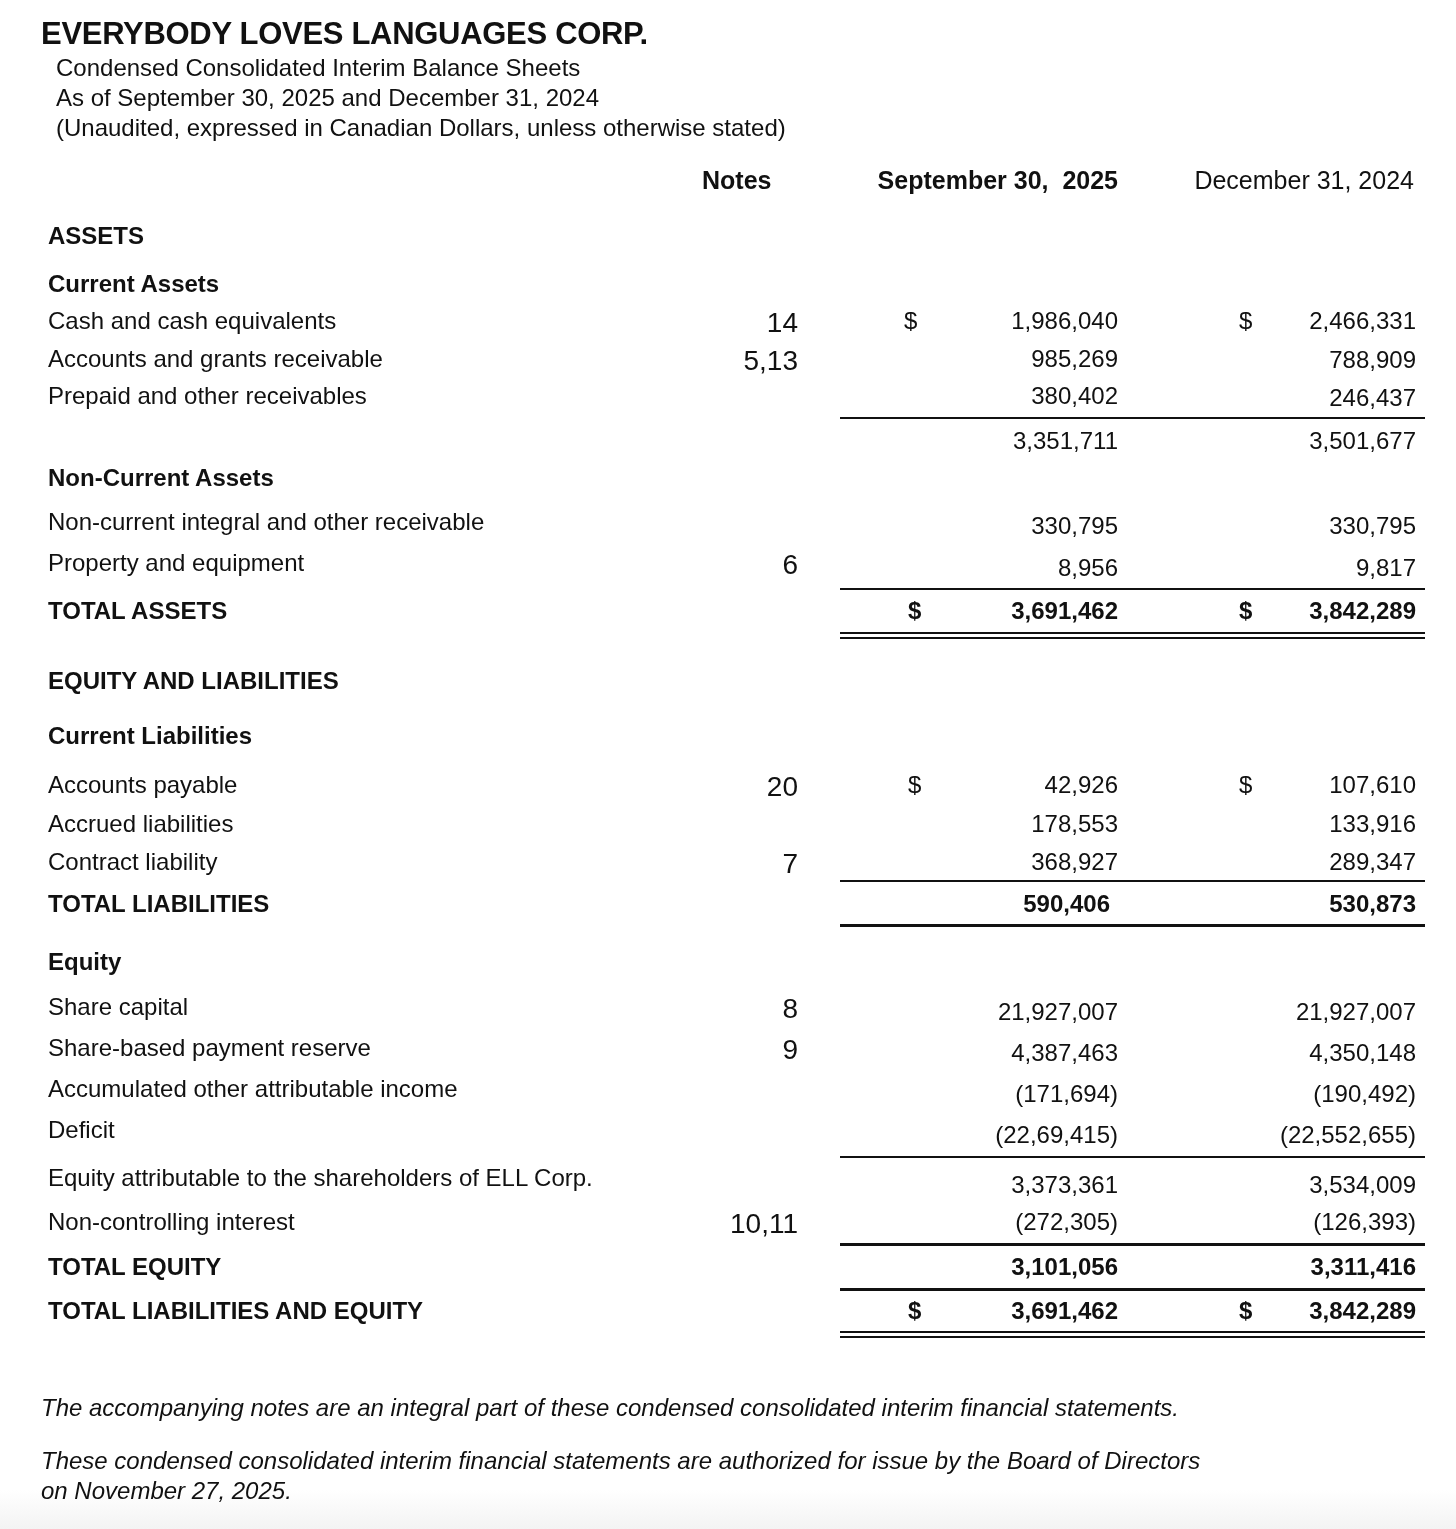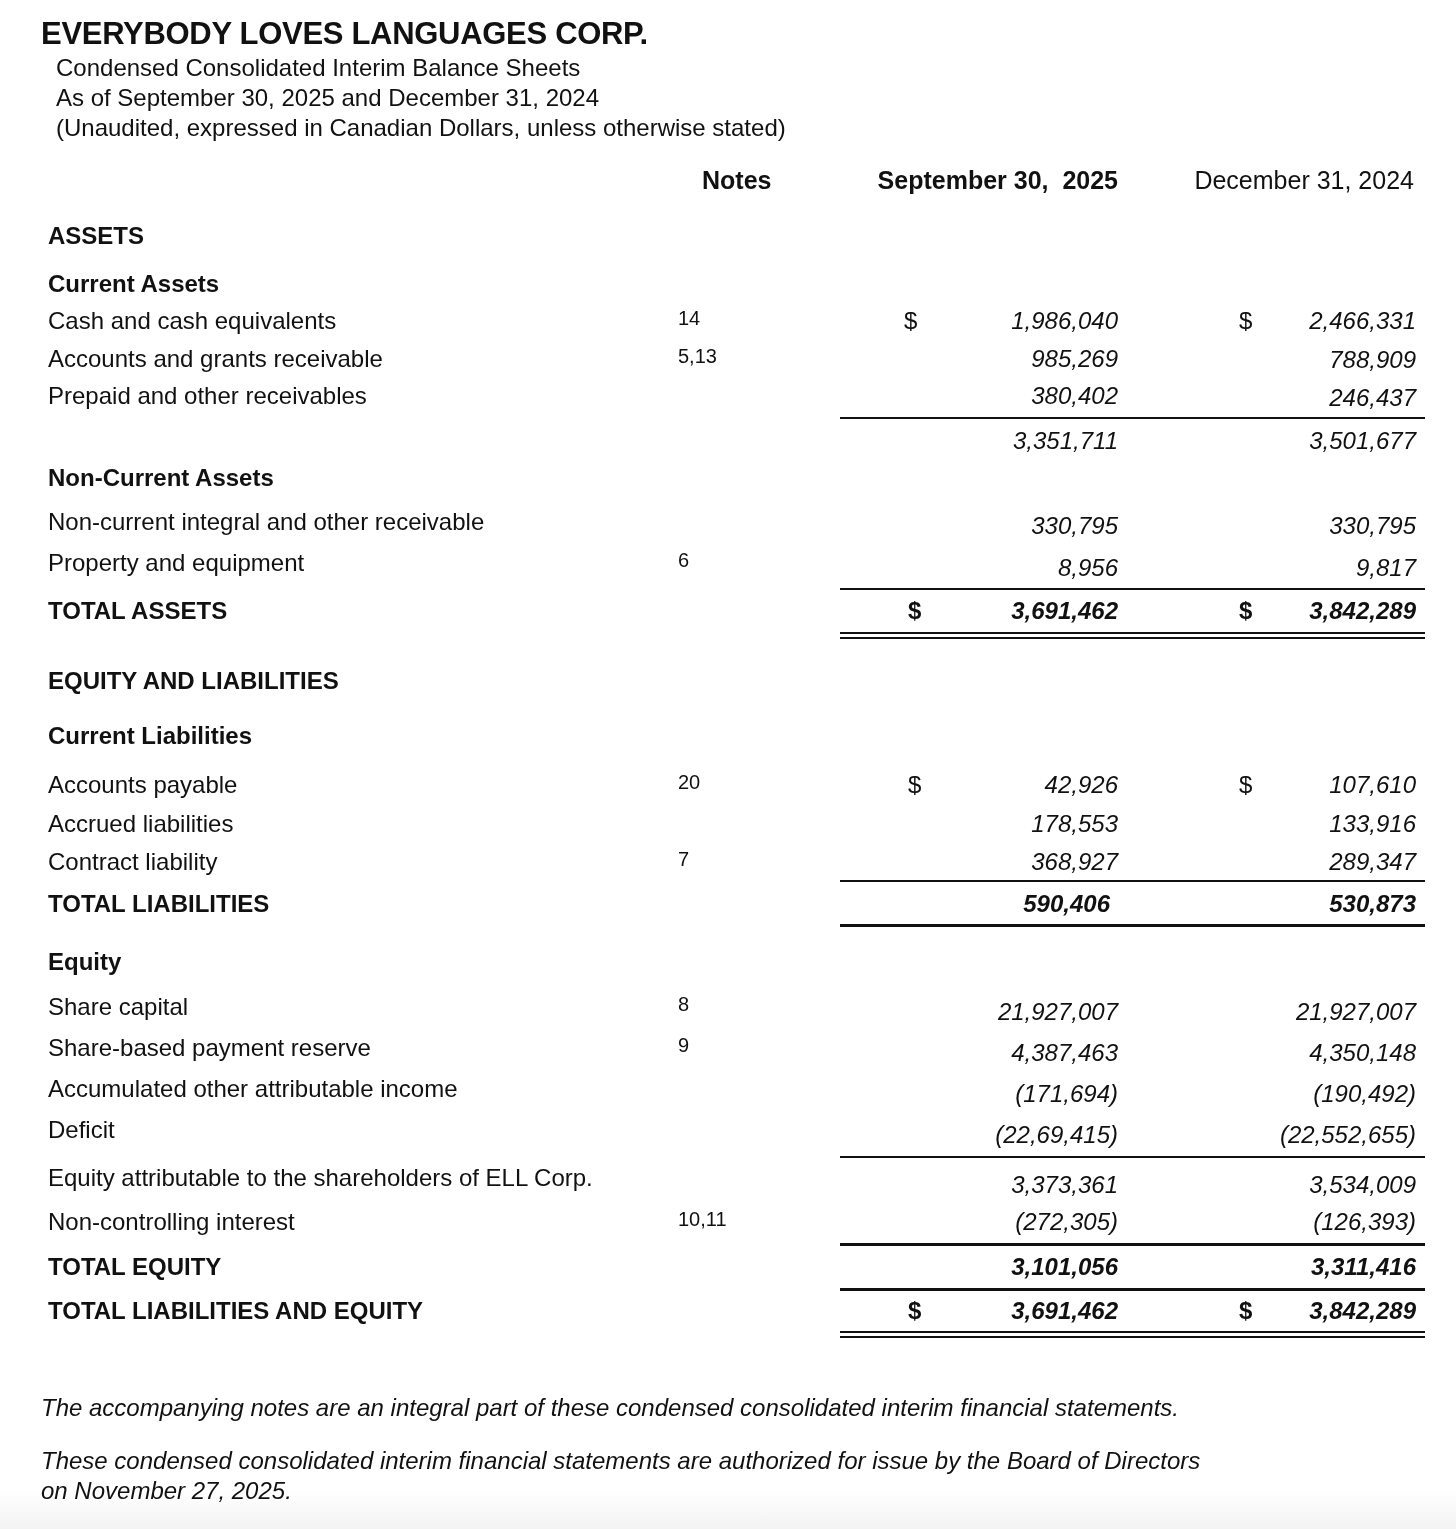--- a/index.html
+++ b/index.html
@@ -7,23 +7,23 @@
     width: 1456px; height: 1529px; position: relative; overflow: hidden;
     font-family: "Liberation Sans", sans-serif; color: #111111;
     background: linear-gradient(to bottom, #ffffff 0, #ffffff 1490px, #f3f3f3 1529px);
   }
   .abs { position: absolute; white-space: nowrap; }
   .title { left: 41px; top: 16px; font-size: 31px; font-weight: bold; letter-spacing: -0.3px; }
   .sub { left: 33px; font-size: 24px; margin-left: 23px; }
   .hdr { top: 166px; font-size: 25px; }
   .bold { font-weight: bold; }
   .label { left: 48px; font-size: 24px; }
-  .note { font-size: 20px; width: 120px; text-align: left; left: 678px; }
+  .note { font-size: 28px; width: 120px; text-align: right; left: 678px; }
   .dollar { font-size: 24px; }
-  .num { font-size: 24px; text-align: right; font-style: italic; }
+  .num { font-size: 24px; text-align: right; }
   .c1 { right: 338px; }   
   .c2 { right: 40px; }    
   .d1 { left: 904px; }
   .d2 { left: 1239px; }
   .rule { position: absolute; left: 840px; width: 585px; background: #111; }
   .single { height: 2px; }
   .double { height: 7px; background: transparent; border-top: 2px solid #111; border-bottom: 2px solid #111; box-sizing: border-box; }
   .thick { height: 3px; }
   .foot { left: 41px; font-size: 24px; font-style: italic; }
 </style>

